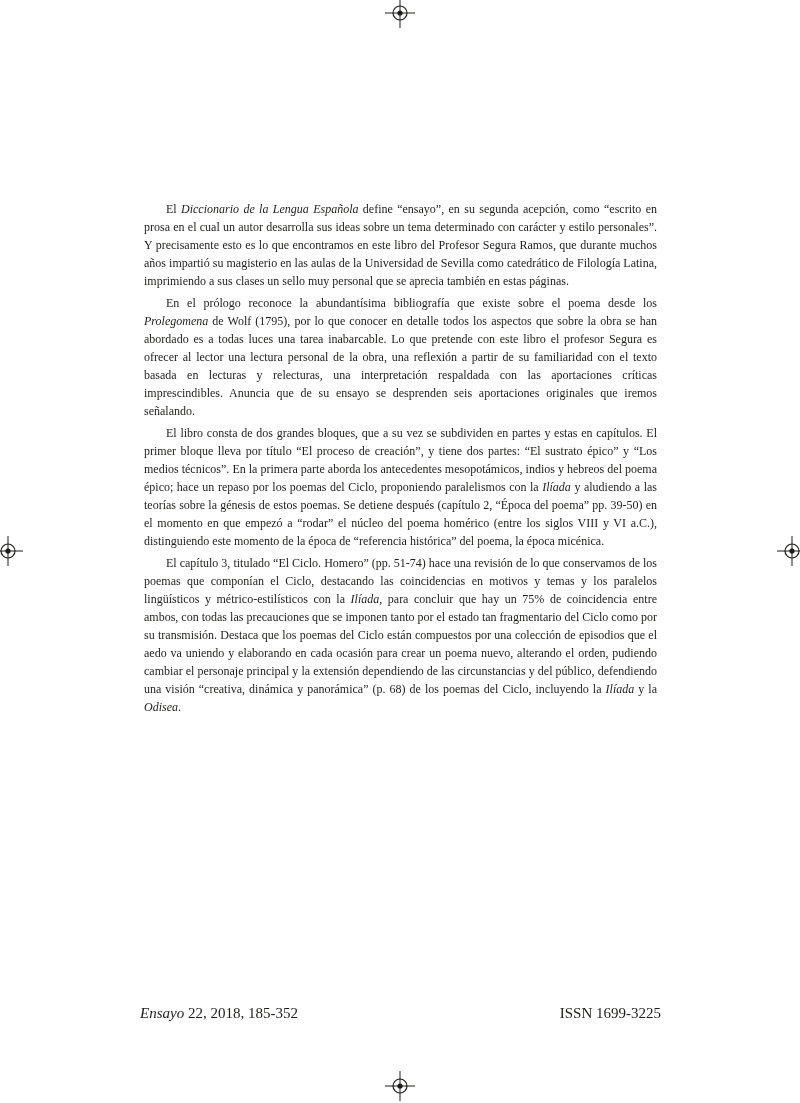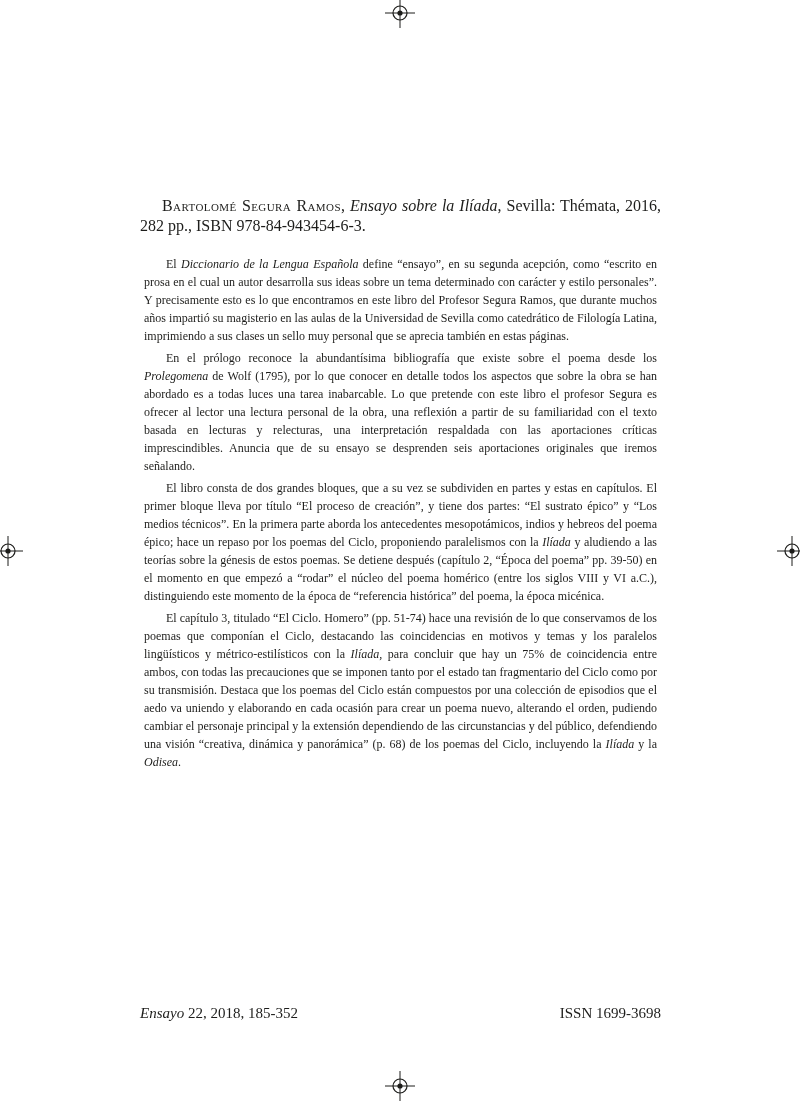--- a/index.html
+++ b/index.html
@@ -104,28 +104,27 @@
       <line x1="15" y1="0" x2="15" y2="30" stroke="#1d1d1b" stroke-width="1"></line>
       <line x1="0" y1="15" x2="30" y2="15" stroke="#1d1d1b" stroke-width="1"></line>
       <circle cx="15" cy="15" r="7" fill="#ffffff" stroke="#1d1d1b" stroke-width="1.2"></circle>
       <line x1="8" y1="15" x2="22" y2="15" stroke="#1d1d1b" stroke-width="1"></line>
       <line x1="15" y1="8" x2="15" y2="22" stroke="#1d1d1b" stroke-width="1"></line>
       <circle cx="15" cy="15" r="2.6" fill="#1d1d1b"></circle>
     </svg>
   </div>
 
   <div class="content">
-    <p class="heading"><span class="sc">Bartolomé Segura Ramos</span><span>, </span><span class="i">Ensayo sobre la Ilíada</span><span>, Sevilla: Thémata, 2016, 282 pp., ISBN 978-84-943454-6-3.</span></p>
 
     <div class="body-text">
       <p><span>El </span><span class="i">Diccionario de la Lengua Española</span><span> define “ensayo”, en su segunda acepción, como “escrito en prosa en el cual un autor desarrolla sus ideas sobre un tema determinado con carácter y estilo personales”. Y precisamente esto es lo que encontramos en este libro del Profesor Segura Ramos, que durante muchos años impartió su magisterio en las aulas de la Universidad de Sevilla como catedrático de Filología Latina, imprimiendo a sus clases un sello muy personal que se aprecia también en estas páginas.</span></p>
       <p><span>En el prólogo reconoce la abundantísima bibliografía que existe sobre el poema desde los </span><span class="i">Prolegomena</span><span> de Wolf (1795), por lo que conocer en detalle todos los aspectos que sobre la obra se han abordado es a todas luces una tarea inabarcable. Lo que pretende con este libro el profesor Segura es ofrecer al lector una lectura personal de la obra, una reflexión a partir de su familiaridad con el texto basada en lecturas y relecturas, una interpretación respaldada con las aportaciones críticas imprescindibles. Anuncia que de su ensayo se desprenden seis aportaciones originales que iremos señalando.</span></p>
       <p><span>El libro consta de dos grandes bloques, que a su vez se subdividen en partes y estas en capítulos. El primer bloque lleva por título “El proceso de creación”, y tiene dos partes: “El sustrato épico” y “Los medios técnicos”. En la primera parte aborda los antecedentes mesopotámicos, indios y hebreos del poema épico; hace un repaso por los poemas del Ciclo, proponiendo paralelismos con la </span><span class="i">Ilíada</span><span> y aludiendo a las teorías sobre la génesis de estos poemas. Se detiene después (capítulo 2, “Época del poema” pp. 39-50) en el momento en que empezó a “rodar” el núcleo del poema homérico (entre los siglos VIII y VI a.C.), distinguiendo este momento de la época de “referencia histórica” del poema, la época micénica.</span></p>
       <p><span>El capítulo 3, titulado “El Ciclo. Homero” (pp. 51-74) hace una revisión de lo que conservamos de los poemas que componían el Ciclo, destacando las coincidencias en motivos y temas y los paralelos lingüísticos y métrico-estilísticos con la </span><span class="i">Ilíada</span><span>, para concluir que hay un 75% de coincidencia entre ambos, con todas las precauciones que se imponen tanto por el estado tan fragmentario del Ciclo como por su transmisión. Destaca que los poemas del Ciclo están compuestos por una colección de episodios que el aedo va uniendo y elaborando en cada ocasión para crear un poema nuevo, alterando el orden, pudiendo cambiar el personaje principal y la extensión dependiendo de las circunstancias y del público, defendiendo una visión “creativa, dinámica y panorámica” (p. 68) de los poemas del Ciclo, incluyendo la </span><span class="i">Ilíada</span><span> y la </span><span class="i">Odisea</span><span>.</span></p>
     </div>
   </div>
 
   <div class="footer">
     <span><span class="i">Ensayo</span><span> 22, 2018, 185-352</span></span>
-    <span>ISSN 1699-3698</span>
+    <span>ISSN 1699-3225</span>
   </div>
 
 </div>
 
 </body></html>

